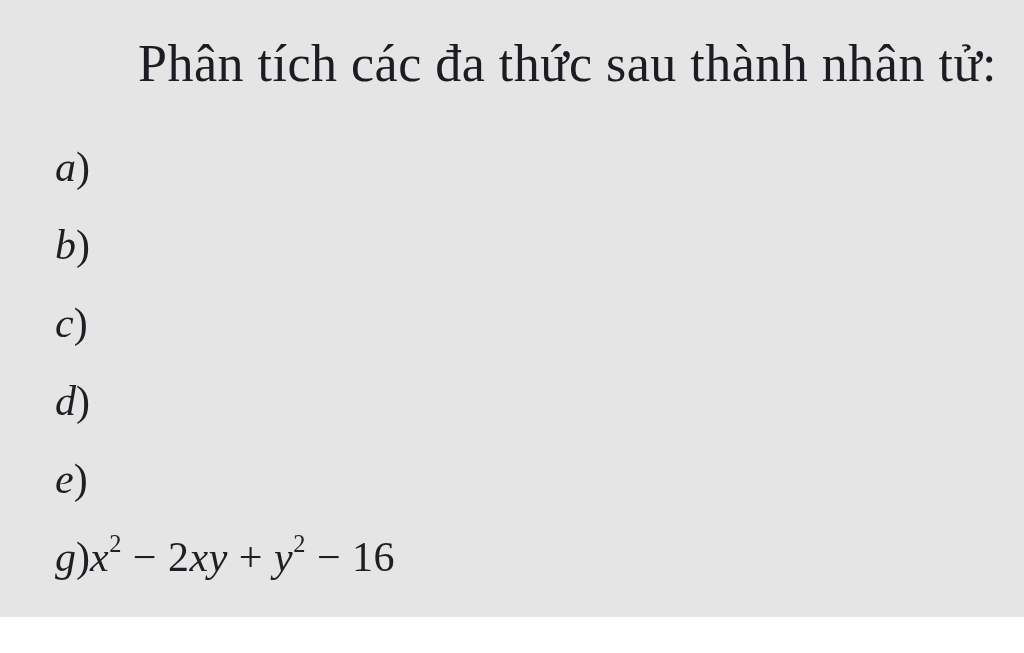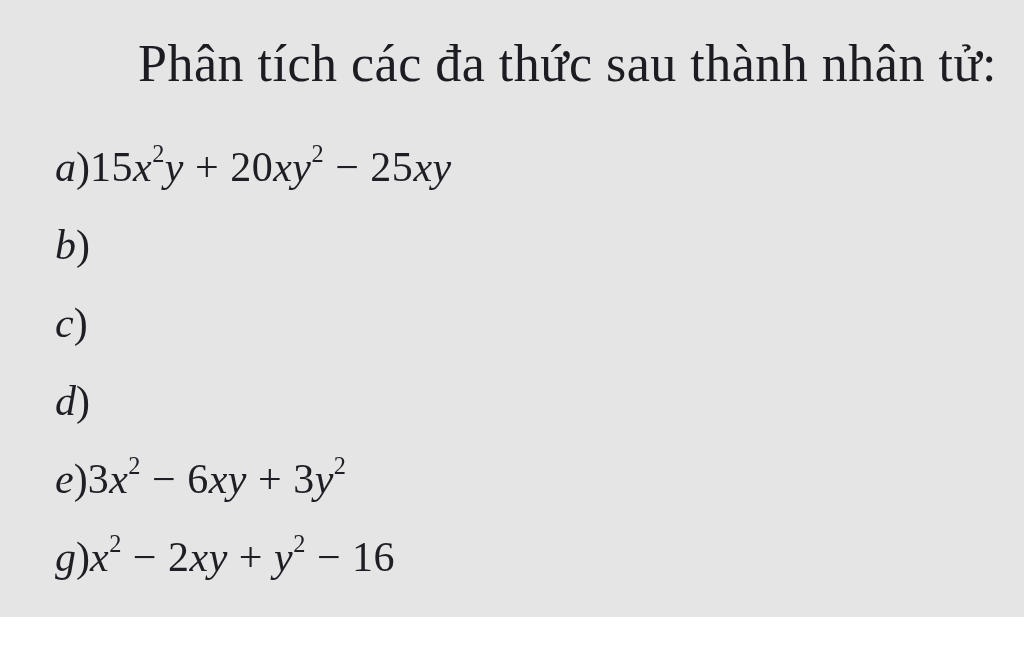--- a/index.html
+++ b/index.html
@@ -55,38 +55,36 @@
 </style>
 </head>
 <body>
 
 <div id="page">
   <div class="title">Phân tích các đa thức sau thành nhân tử:</div>
 
   <div class="problems">
     <div class="problem">
       <span class="plabel"><i>a</i>)</span>
-        <span class="pexpr">15<i>x</i><sup>2</sup><i>y</i> + 20<i>x</i><i>y</i><sup>2</sup> − 25<i>x</i><i>y</i></span>
     </div>
 
     <div class="problem">
       <span class="plabel"><i>b</i>)</span>
     </div>
 
     <div class="problem">
       <span class="plabel"><i>c</i>)</span>
     </div>
 
     <div class="problem">
       <span class="plabel"><i>d</i>)</span>
     </div>
 
     <div class="problem">
       <span class="plabel"><i>e</i>)</span>
-        <span class="pexpr">3<i>x</i><sup>2</sup> − 6<i>x</i><i>y</i> + 3<i>y</i><sup>2</sup></span>
     </div>
 
     <div class="problem">
       <span class="plabel"><i>g</i>)</span>
         <span class="pexpr"><i>x</i><sup>2</sup> − 2<i>x</i><i>y</i> + <i>y</i><sup>2</sup> − 16</span>
     </div>
   </div>
 
 </div>
 

